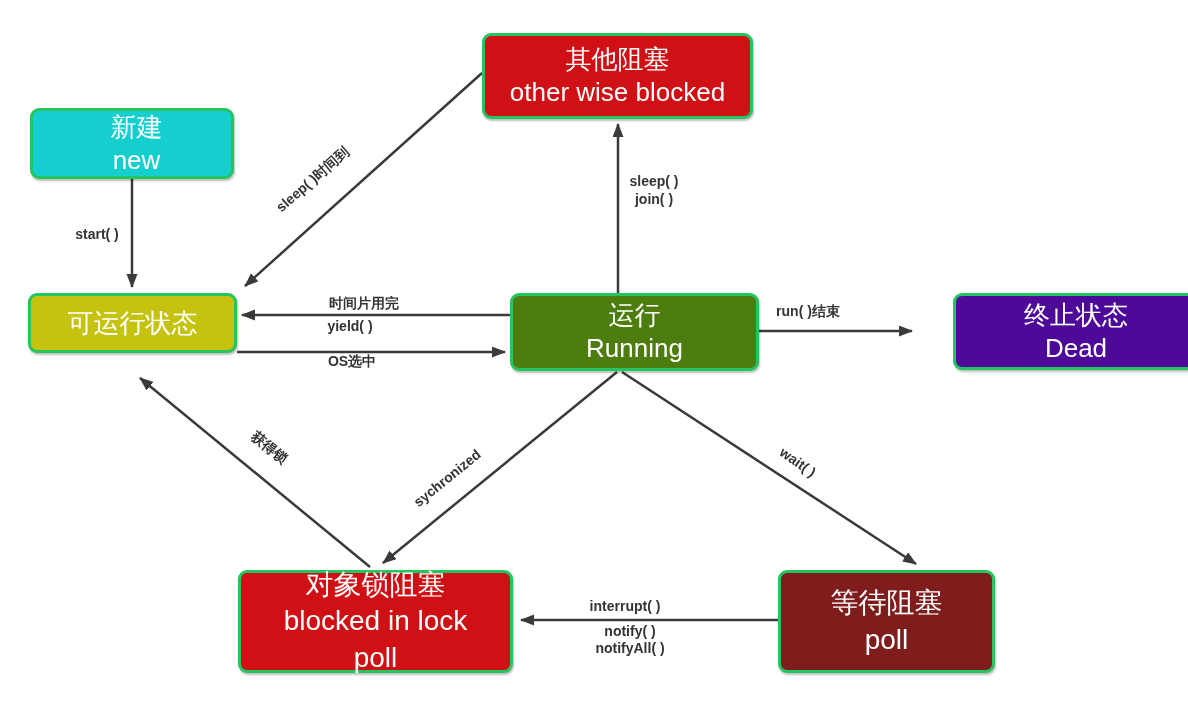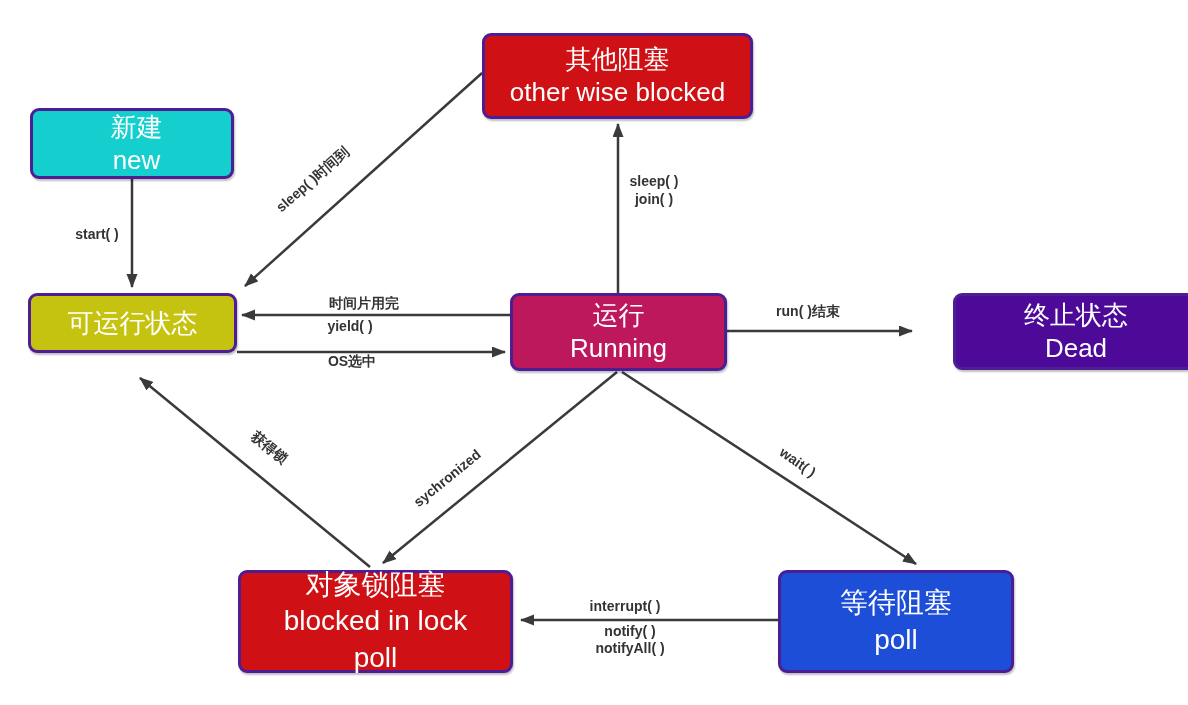--- a/index.html
+++ b/index.html
@@ -7,21 +7,21 @@
     position:relative;
     width:1188px;height:705px;
     background:#ffffff;
     font-family:"Liberation Sans","DejaVu Sans",sans-serif;
     overflow:hidden;
   }
   .edges{position:absolute;left:0;top:0;width:1188px;height:705px;}
   .node{
     position:absolute;
     box-sizing:border-box;
-    border:3px solid #4c1d95;
+    border:3px solid #22c55e;
     border-radius:9px;
     color:#ffffff;
     display:flex;flex-direction:column;
     align-items:center;justify-content:center;
     text-align:center;
     box-shadow:1px 2px 2px rgba(0,0,0,0.25);
     line-height:1.26;
   }
   .node.two{font-size:26px;}
   .node.three{font-size:28px;line-height:1.3;}
@@ -77,37 +77,37 @@
 
   <div class="node two" style="left: 482px; top: 33px; width: 271px; height: 86px; background: rgb(207, 16, 20);">
     <span>其他阻塞</span>
     <span>other wise blocked</span>
   </div>
 
   <div class="node two" style="left: 28px; top: 293px; width: 209px; height: 60px; background: rgb(198, 195, 16);">
     <span>可运行状态</span>
   </div>
 
-  <div class="node two" style="left: 510px; top: 293px; width: 217px; height: 78px; background: #be185d;">
+  <div class="node two" style="left: 510px; top: 293px; width: 249px; height: 78px; background: #4d7c0f;">
     <span>运行</span>
     <span>Running</span>
   </div>
 
   <div class="node two" style="left: 917px; top: 293px; width: 246px; height: 77px; background: rgb(77, 10, 153); margin-left: 36px;">
     <span>终止状态</span>
     <span>Dead</span>
   </div>
 
   <div class="node three" style="left: 238px; top: 570px; width: 275px; height: 103px; background: rgb(207, 16, 20);">
     <span>对象锁阻塞</span>
     <span>blocked in lock</span>
     <span>poll</span>
   </div>
 
-  <div class="node three" style="left: 778px; top: 570px; width: 236px; height: 103px; background: #1d4ed8;">
+  <div class="node three" style="left: 778px; top: 570px; width: 217px; height: 103px; background: #7f1d1d;">
     <span>等待阻塞</span>
     <span>poll</span>
   </div>
 
   <div class="elabel" style="left:97px;top:234px;">start( )</div>
 
   <div class="elabel rot" style="left:313px;top:180px;transform:translate(-50%,-50%) rotate(-41deg);">sleep( )时间到</div>
 
   <div class="elabel stacked" style="left:654px;top:190px;">
     <div>sleep( )</div>

